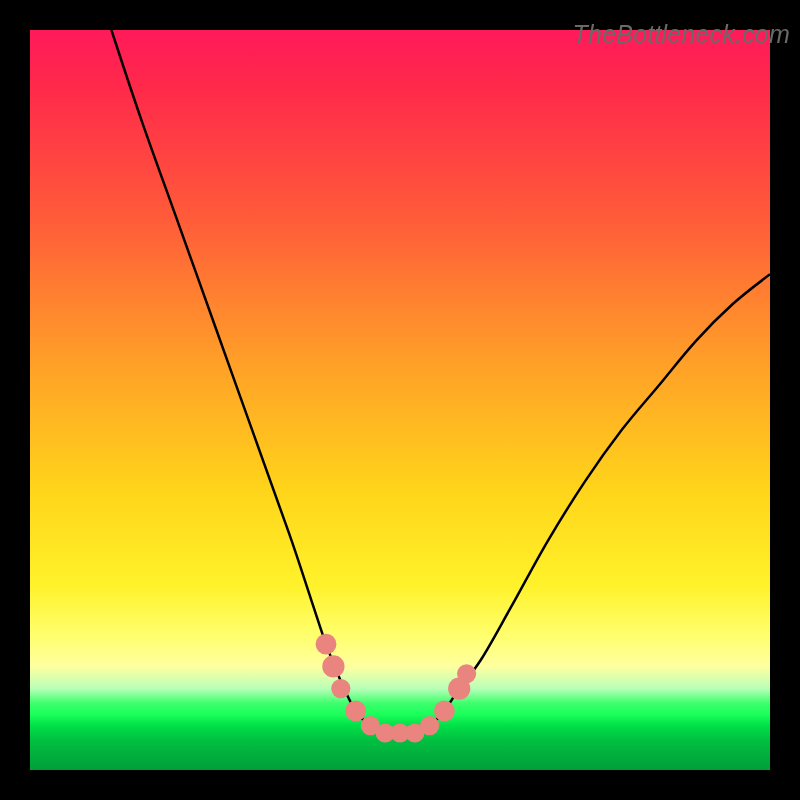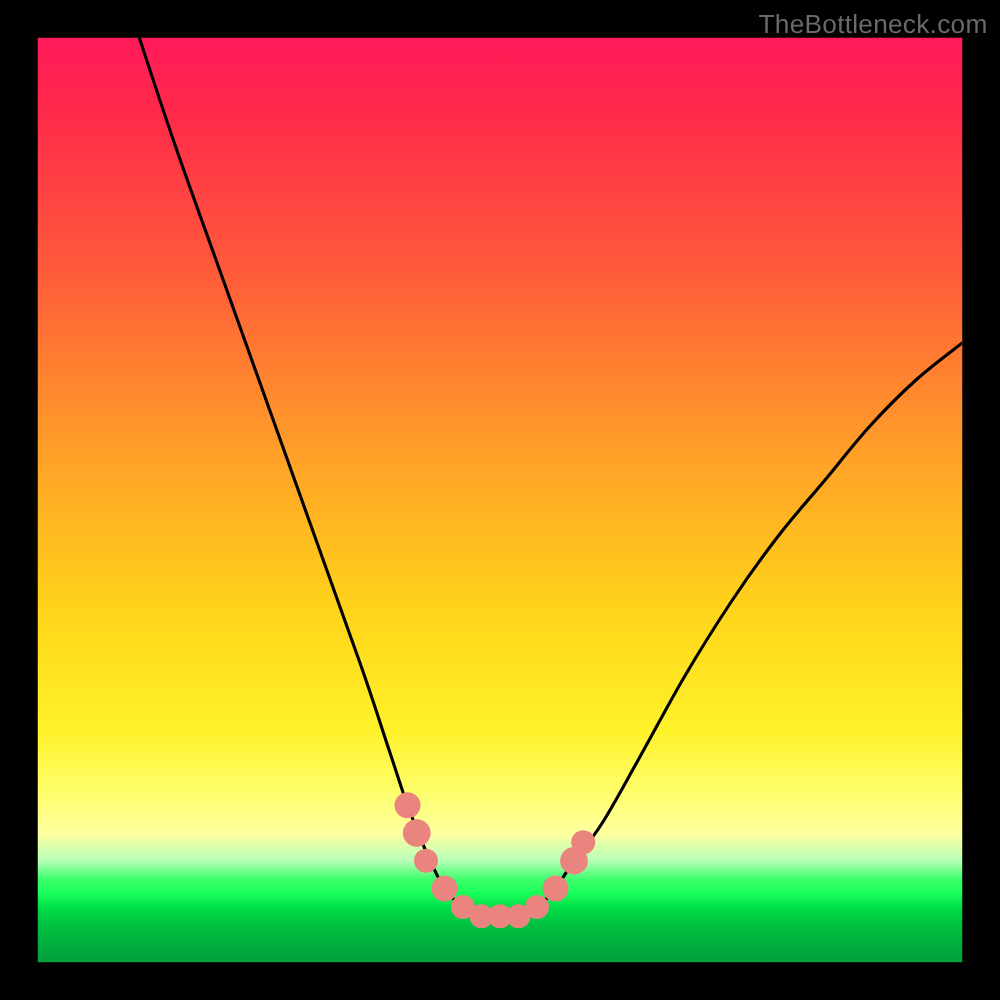--- a/index.html
+++ b/index.html
@@ -47,27 +47,28 @@
       #b8ffb8 89%,
       #3cff6c 91%,
       #1aff5a 92.5%,
       #00e048 94%,
       #00c040 96%,
       #009e3a 100%
     );
   }
   .watermark {
     position: absolute;
-    top: 8px;
+    top: 20px;
     right: 10px;
     color: #6a6a6a;
-    font-size: 21px;
+    font-size: 25px;
     letter-spacing: 0.2px;
     font-weight: 500;
     user-select: none;
+    font-style: italic;
   }
   svg.curve {
     position: absolute;
     top: 0;
     left: 0;
     width: 100%;
     height: 100%;
   }
   .marker {
     fill: #e9857e;

